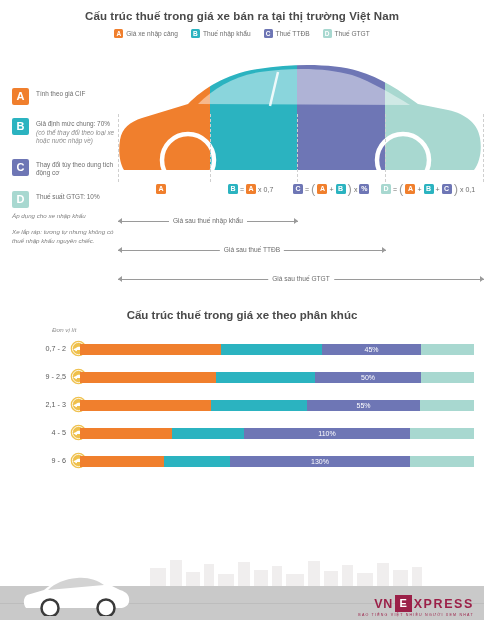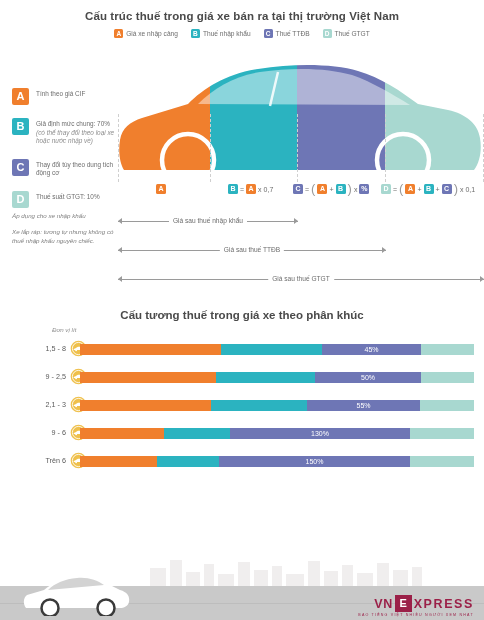--- a/index.html
+++ b/index.html
@@ -253,26 +253,26 @@
     <div class="lb">Giá sau thuế TTĐB</div>
   </div>
 
   <div class="brk" style="left:118px;top:274px;width:366px;">
     <div class="bar"></div>
     <div class="ar l"></div>
     <div class="ar r"></div>
     <div class="lb">Giá sau thuế GTGT</div>
   </div>
 
-  <div class="title2">Cấu tương thuế trong giá xe theo phân khúc</div>
+  <div class="title2">Cấu trúc thuế trong giá xe theo phân khúc</div>
   <div class="unit">Đơn vị lít</div>
 
   <div class="rows" id="bar-rows">
       <div class="row">
-        <div class="rlabelwrap">1,5 - 8</div>
+        <div class="rlabelwrap">0,7 - 2</div>
         <svg class="coin" viewBox="0 0 20 20">
           <circle cx="10" cy="10" r="9.2" fill="#EFC04B"></circle>
           <circle cx="10" cy="10" r="7.2" fill="none" stroke="#ffffff" stroke-width="1"></circle>
           <path d="M4.6,11.8 C4.2,11.3 4.4,10.6 5,10.3 L6.6,9.7 C7.5,8.5 9,7.8 10.6,7.8 C12.1,7.8 13.3,8.3 14.1,9.2 L15.2,9.8 C15.8,10.1 15.9,10.9 15.4,11.4 C15.1,11.7 14.7,11.9 14.3,11.9 L5.7,11.9 C5.3,11.9 4.9,12.1 4.6,11.8 Z" fill="#ffffff"></path>
           <circle cx="7.2" cy="12.2" r="1.1" fill="#ffffff"></circle>
           <circle cx="13.2" cy="12.2" r="1.1" fill="#ffffff"></circle>
         </svg>
         <div class="bar">
           <div class="seg" style="width: 141px; background: rgb(240, 127, 45);"></div>
           <div class="seg" style="width: 101px; background: rgb(43, 179, 192);"></div>
@@ -312,51 +312,51 @@
         <div class="bar">
           <div class="seg" style="width: 131px; background: rgb(240, 127, 45);"></div>
           <div class="seg" style="width: 96px; background: rgb(43, 179, 192);"></div>
           <div class="seg" style="width: 113px; background: rgb(110, 118, 181);">
             <span class="pct">55%</span>
           </div>
           <div class="seg" style="width: 54px; background: rgb(168, 216, 208);"></div>
         </div>
       </div>
       <div class="row">
+        <div class="rlabelwrap">4 - 5</div>
+        <svg class="coin" viewBox="0 0 20 20">
+          <circle cx="10" cy="10" r="9.2" fill="#EFC04B"></circle>
+          <circle cx="10" cy="10" r="7.2" fill="none" stroke="#ffffff" stroke-width="1"></circle>
+          <path d="M4.6,11.8 C4.2,11.3 4.4,10.6 5,10.3 L6.6,9.7 C7.5,8.5 9,7.8 10.6,7.8 C12.1,7.8 13.3,8.3 14.1,9.2 L15.2,9.8 C15.8,10.1 15.9,10.9 15.4,11.4 C15.1,11.7 14.7,11.9 14.3,11.9 L5.7,11.9 C5.3,11.9 4.9,12.1 4.6,11.8 Z" fill="#ffffff"></path>
+          <circle cx="7.2" cy="12.2" r="1.1" fill="#ffffff"></circle>
+          <circle cx="13.2" cy="12.2" r="1.1" fill="#ffffff"></circle>
+        </svg>
+        <div class="bar">
+          <div class="seg" style="width: 92px; background: rgb(240, 127, 45);"></div>
+          <div class="seg" style="width: 72px; background: rgb(43, 179, 192);"></div>
+          <div class="seg" style="width: 166px; background: rgb(110, 118, 181);">
+            <span class="pct">110%</span>
+          </div>
+          <div class="seg" style="width: 64px; background: rgb(168, 216, 208);"></div>
+        </div>
+      </div>
+      <div class="row">
         <div class="rlabelwrap">9 - 6</div>
         <svg class="coin" viewBox="0 0 20 20">
           <circle cx="10" cy="10" r="9.2" fill="#EFC04B"></circle>
           <circle cx="10" cy="10" r="7.2" fill="none" stroke="#ffffff" stroke-width="1"></circle>
           <path d="M4.6,11.8 C4.2,11.3 4.4,10.6 5,10.3 L6.6,9.7 C7.5,8.5 9,7.8 10.6,7.8 C12.1,7.8 13.3,8.3 14.1,9.2 L15.2,9.8 C15.8,10.1 15.9,10.9 15.4,11.4 C15.1,11.7 14.7,11.9 14.3,11.9 L5.7,11.9 C5.3,11.9 4.9,12.1 4.6,11.8 Z" fill="#ffffff"></path>
           <circle cx="7.2" cy="12.2" r="1.1" fill="#ffffff"></circle>
           <circle cx="13.2" cy="12.2" r="1.1" fill="#ffffff"></circle>
         </svg>
         <div class="bar">
           <div class="seg" style="width: 84px; background: rgb(240, 127, 45);"></div>
           <div class="seg" style="width: 66px; background: rgb(43, 179, 192);"></div>
           <div class="seg" style="width: 180px; background: rgb(110, 118, 181);">
             <span class="pct">130%</span>
-          </div>
-          <div class="seg" style="width: 64px; background: rgb(168, 216, 208);"></div>
-        </div>
-      </div>
-      <div class="row">
-        <div class="rlabelwrap">Trên 6</div>
-        <svg class="coin" viewBox="0 0 20 20">
-          <circle cx="10" cy="10" r="9.2" fill="#EFC04B"></circle>
-          <circle cx="10" cy="10" r="7.2" fill="none" stroke="#ffffff" stroke-width="1"></circle>
-          <path d="M4.6,11.8 C4.2,11.3 4.4,10.6 5,10.3 L6.6,9.7 C7.5,8.5 9,7.8 10.6,7.8 C12.1,7.8 13.3,8.3 14.1,9.2 L15.2,9.8 C15.8,10.1 15.9,10.9 15.4,11.4 C15.1,11.7 14.7,11.9 14.3,11.9 L5.7,11.9 C5.3,11.9 4.9,12.1 4.6,11.8 Z" fill="#ffffff"></path>
-          <circle cx="7.2" cy="12.2" r="1.1" fill="#ffffff"></circle>
-          <circle cx="13.2" cy="12.2" r="1.1" fill="#ffffff"></circle>
-        </svg>
-        <div class="bar">
-          <div class="seg" style="width: 77px; background: rgb(240, 127, 45);"></div>
-          <div class="seg" style="width: 62px; background: rgb(43, 179, 192);"></div>
-          <div class="seg" style="width: 191px; background: rgb(110, 118, 181);">
-            <span class="pct">150%</span>
           </div>
           <div class="seg" style="width: 64px; background: rgb(168, 216, 208);"></div>
         </div>
       </div>
     </div>
 
   <div class="footer">
     <svg class="skyline" viewBox="0 0 484 30" preserveAspectRatio="none">
       <g fill="#f0eeee">
         <rect x="150" y="12" width="16" height="18"></rect>

